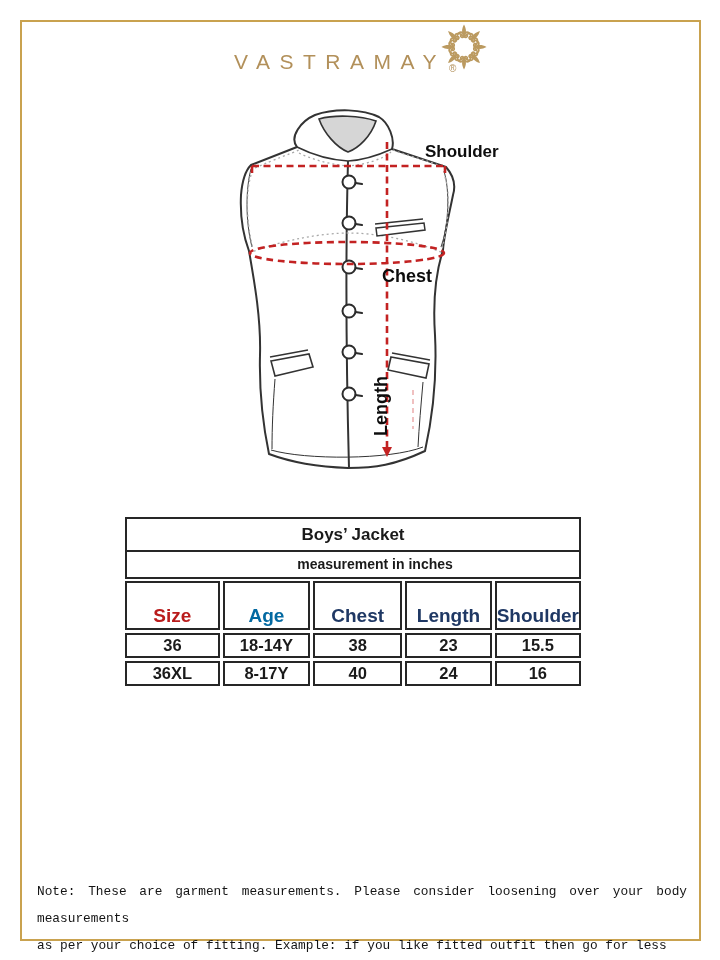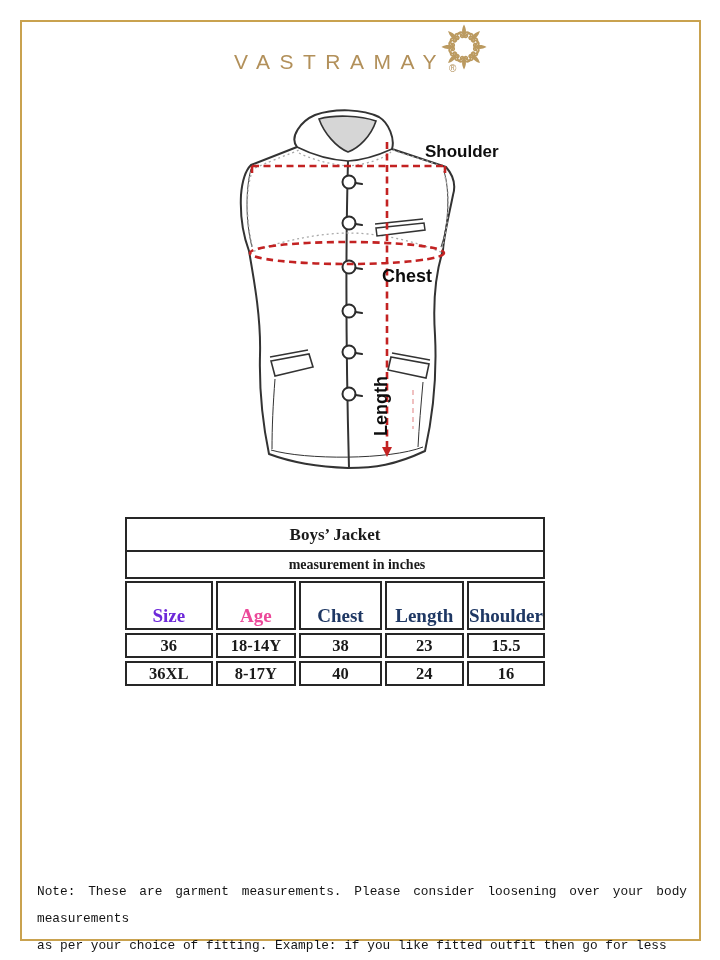--- a/index.html
+++ b/index.html
@@ -5,21 +5,21 @@
   html,body{margin:0;padding:0;background:#ffffff;}
   body{width:720px;height:960px;position:relative;font-family:"Liberation Sans",sans-serif;color:#1a1a1a;overflow:hidden;}
   .frame{position:absolute;left:20px;top:20px;right:19px;bottom:19px;border:2px solid #c9a24f;pointer-events:none;}
   
   .brand-text{position:absolute;left:234px;top:50px;font-size:21px;font-weight:500;letter-spacing:9.5px;color:#b2905a;white-space:nowrap;}
   .brand-reg{position:absolute;left:449px;top:63px;font-size:10px;color:#b2905a;}
   .mandala{position:absolute;left:436px;top:21px;width:56px;height:52px;}
   
   .jacket{position:absolute;left:185px;top:95px;width:350px;height:440px;}
   
-  .sizetable{position:absolute;left:125px;top:517px;width:420px;font-family:Liberation Serif, serif;}
+  .sizetable{position:absolute;left:125px;top:517px;width:456px;}
   .tbl-topbox{border:2px solid #262626;background:#fff;}
   .tbl-title{height:31px;line-height:31px;text-align:center;font-size:17px;font-weight:bold;border-bottom:2px solid #262626;}
   .tbl-sub{height:25px;line-height:25px;text-align:center;font-size:14px;font-weight:bold;margin-left:44px;}
   table.grid{border-collapse:separate;border-spacing:3px;width:calc(100% + 6px);margin-left:-3px;margin-top:-1px;}
   table.grid th,table.grid td{border:2px solid #262626;background:#fff;text-align:center;}
   table.grid th{height:44px;vertical-align:bottom;font-size:19px;font-weight:bold;padding:0 0 1px 0;}
   table.grid td{font-size:16.5px;font-weight:bold;line-height:19px;padding:1px 0;}
   
   .note{position:absolute;left:37px;top:878px;width:650px;font-family:Liberation Mono, monospace;font-size:12.8px;line-height:27px;color:#141414;}
   .note .l1{text-align:justify;text-align-last:justify;}
@@ -133,22 +133,22 @@
   <table class="grid">
     <colgroup>
       <col style="width:21.5%">
         <col style="width:19.8%">
         <col style="width:20.2%">
         <col style="width:19.5%">
         <col style="width:19%">
     </colgroup>
     <thead>
         <tr id="hdr-row">
-          <th style="color: #6d28d9; margin-left: 36px;">Size</th>
-          <th style="color: #ec4899;">Age</th>
+          <th style="color: #b91c1c; margin-left: 36px;">Size</th>
+          <th style="color: #0369a1;">Age</th>
           <th style="color: rgb(31, 56, 100);">Chest</th>
           <th style="color: rgb(31, 56, 100);">Length</th>
           <th style="color: rgb(31, 56, 100);">Shoulder</th>
         </tr>
       </thead>
     <tbody id="data-rows">
         <tr>
           <td>36</td>
           <td>18-14Y</td>
           <td>38</td>

